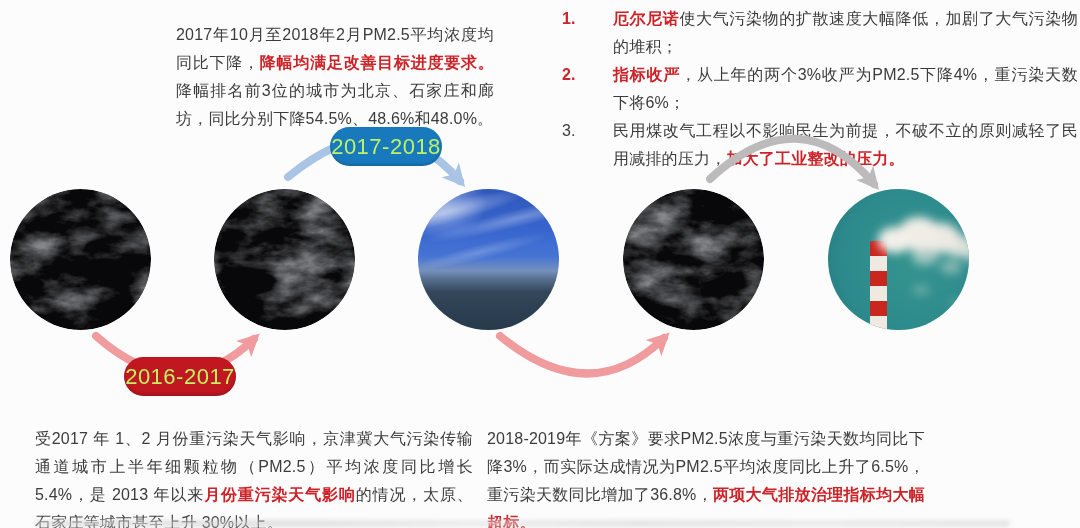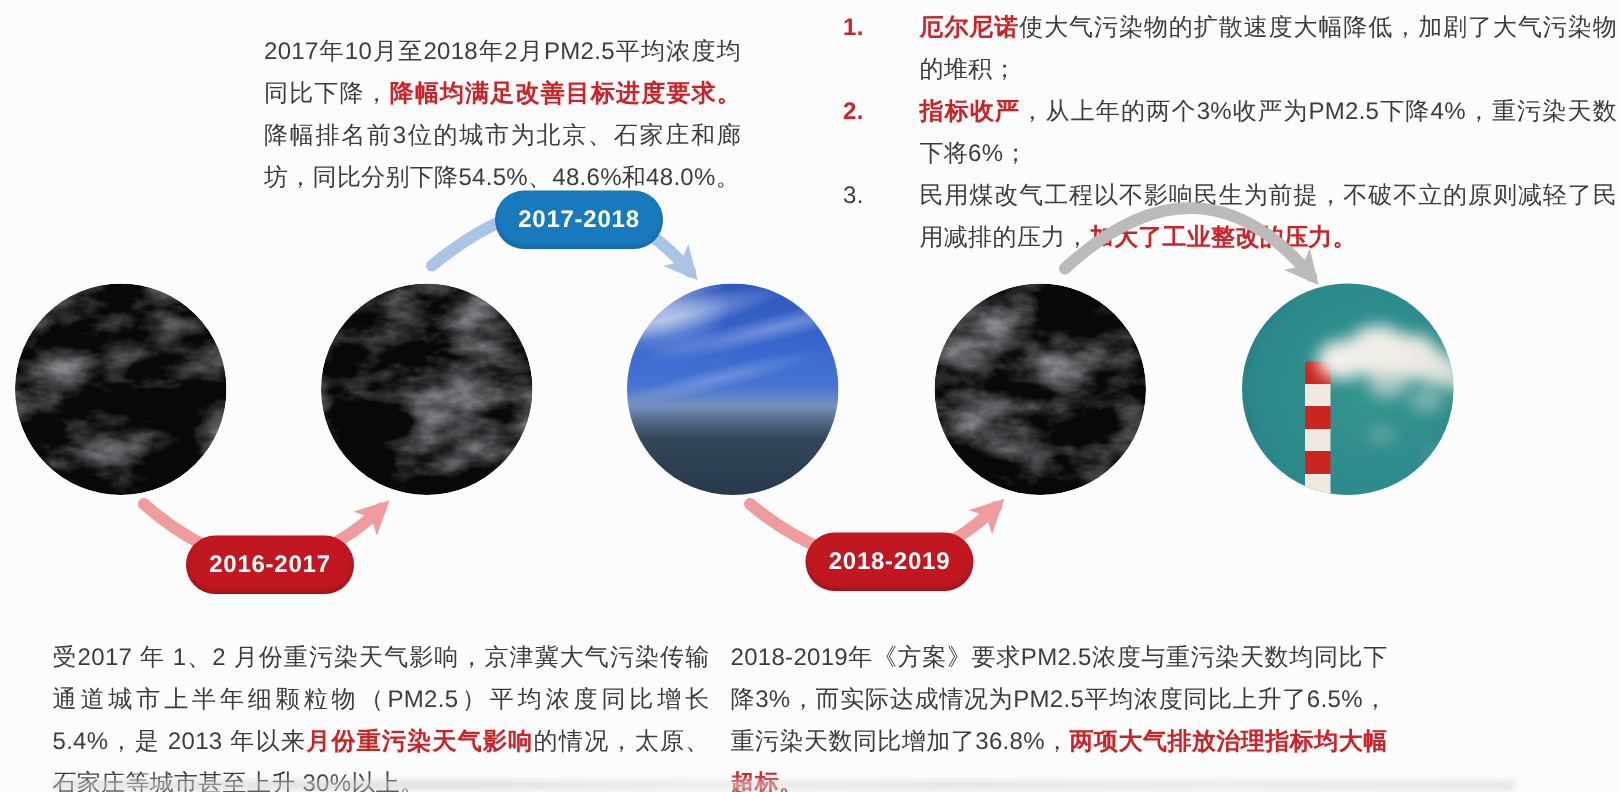--- a/index.html
+++ b/index.html
@@ -75,21 +75,21 @@
       56px 27px 0 -6px rgba(236,233,226,.45),
       26px 50px 0 -8px rgba(236,233,226,.3),
       60px 62px 0 -10px rgba(236,233,226,.25);
   }
   
   .pill{
     position:absolute; z-index:3;
     width:112px; height:39px;
     border-radius:20px;
     display:flex; align-items:center; justify-content:center;
-    color:#ffffff; font-size:16px; font-weight:bold; letter-spacing:.5px;
+    color:#bef264; font-size:22px; font-weight:normal; letter-spacing:.5px;
   }
   .pill-red{ background:var(--pill_red,#c01720); box-shadow:inset 0 -2px 3px rgba(0,0,0,.18); }
   .pill-blue{ background:var(--pill_blue,#1879bd); box-shadow:inset 0 -2px 3px rgba(0,0,0,.15); }
   .pill-gray{ background:var(--pill_gray,#757474); box-shadow:inset 0 -2px 3px rgba(0,0,0,.15); }
   .p-2016{ left:124px; top:357px; }
   .p-2017{ left:330px; top:127px; }
   .p-2018{ left:537px; top:355px; }
   .p-2019{ left:742px; top:126px; }
   
   .arrows{ position:absolute; left:0; top:0; z-index:1; }
@@ -203,21 +203,20 @@
     </svg>
   </div>
 
   <div class="circle c5 plant">
     <div class="stack"></div>
     <div class="puffs"></div>
   </div>
 
   <div class="pill pill-red p-2016">2016-2017</div>
   <div class="pill pill-blue p-2017">2017-2018</div>
-  <div class="pill pill-red p-2018">2018-2019</div>
 
   <p class="note note-bottom-left"><span>受2017 年 1、2 月份重污染天气影响，京津冀大气污染传输通道城市上半年细颗粒物（PM2.5）平均浓度同比增长 5.4%，是 2013 年以来</span><span class="red">月份重污染天气影响</span><span>的情况，太原、石家庄等城市甚至上升 30%以上。</span></p>
 
   <p class="note note-bottom-right"><span>2018-2019年《方案》要求PM2.5浓度与重污染天数均同比下降3%，而实际达成情况为PM2.5平均浓度同比上升了6.5%，重污染天数同比增加了36.8%，</span><span class="red">两项大气排放治理指标均大幅超标。</span></p>
 
   <div class="ghost-line"></div>
 
 </div>
 
 </body></html>

